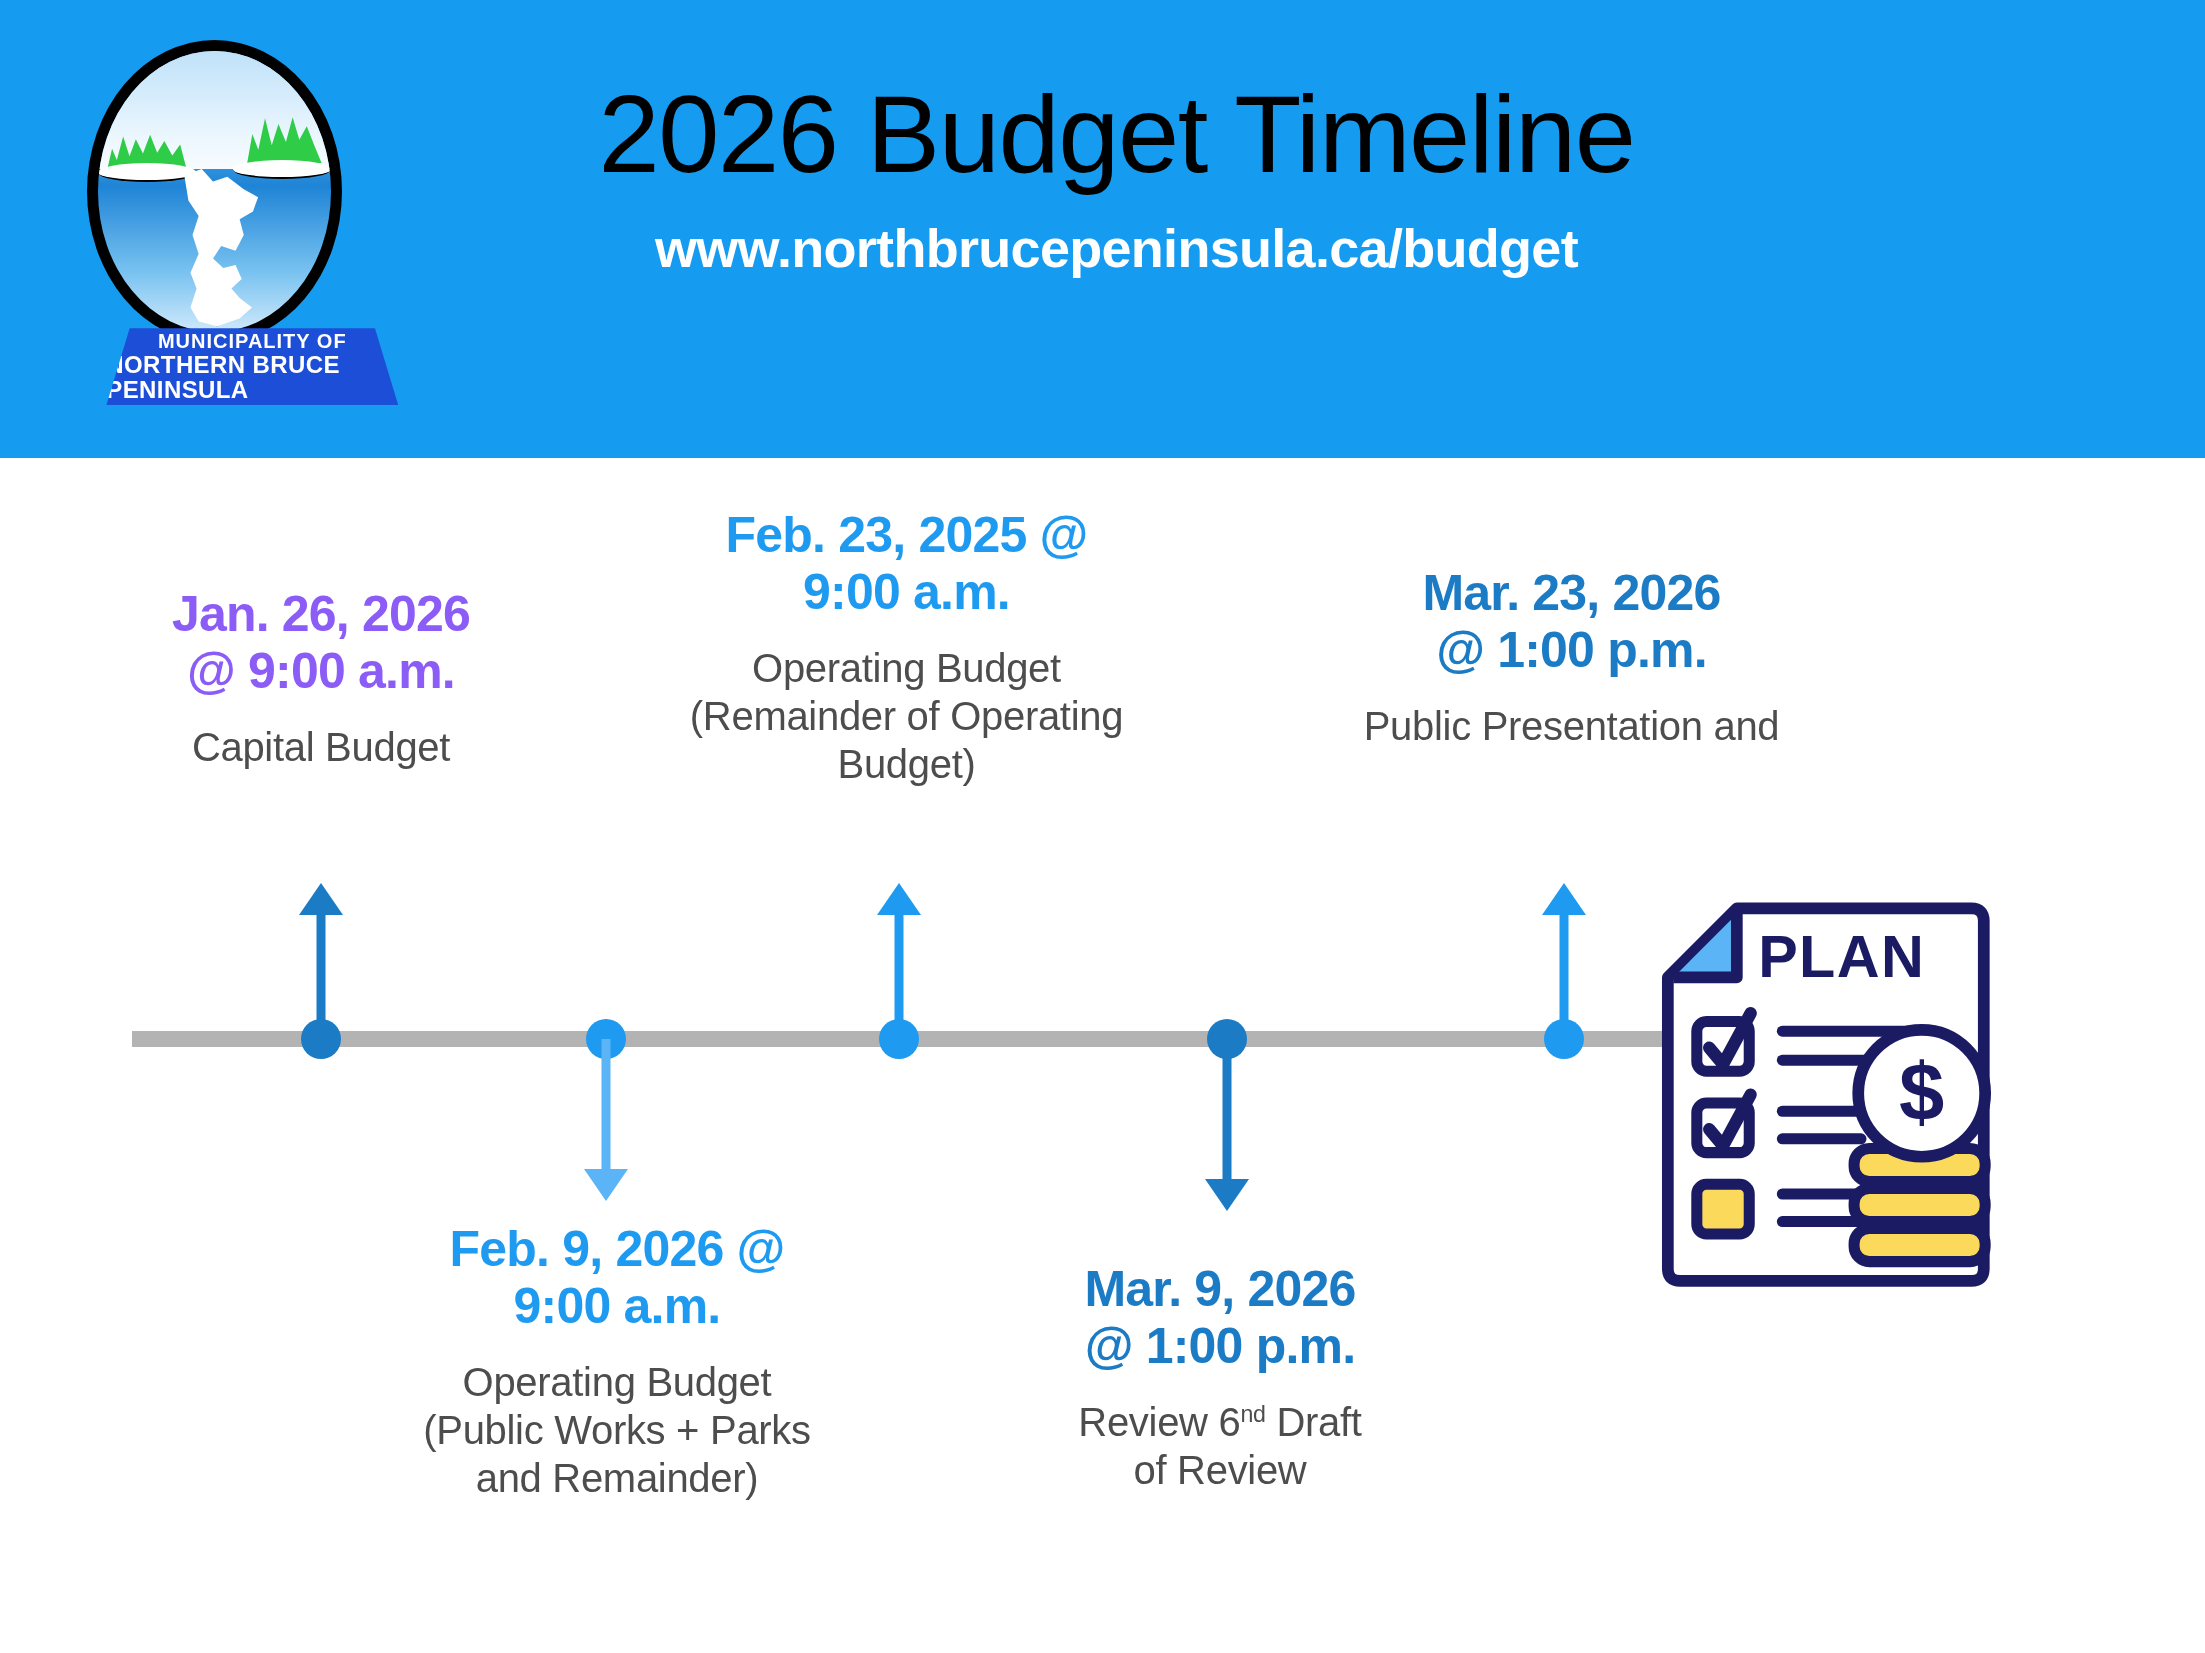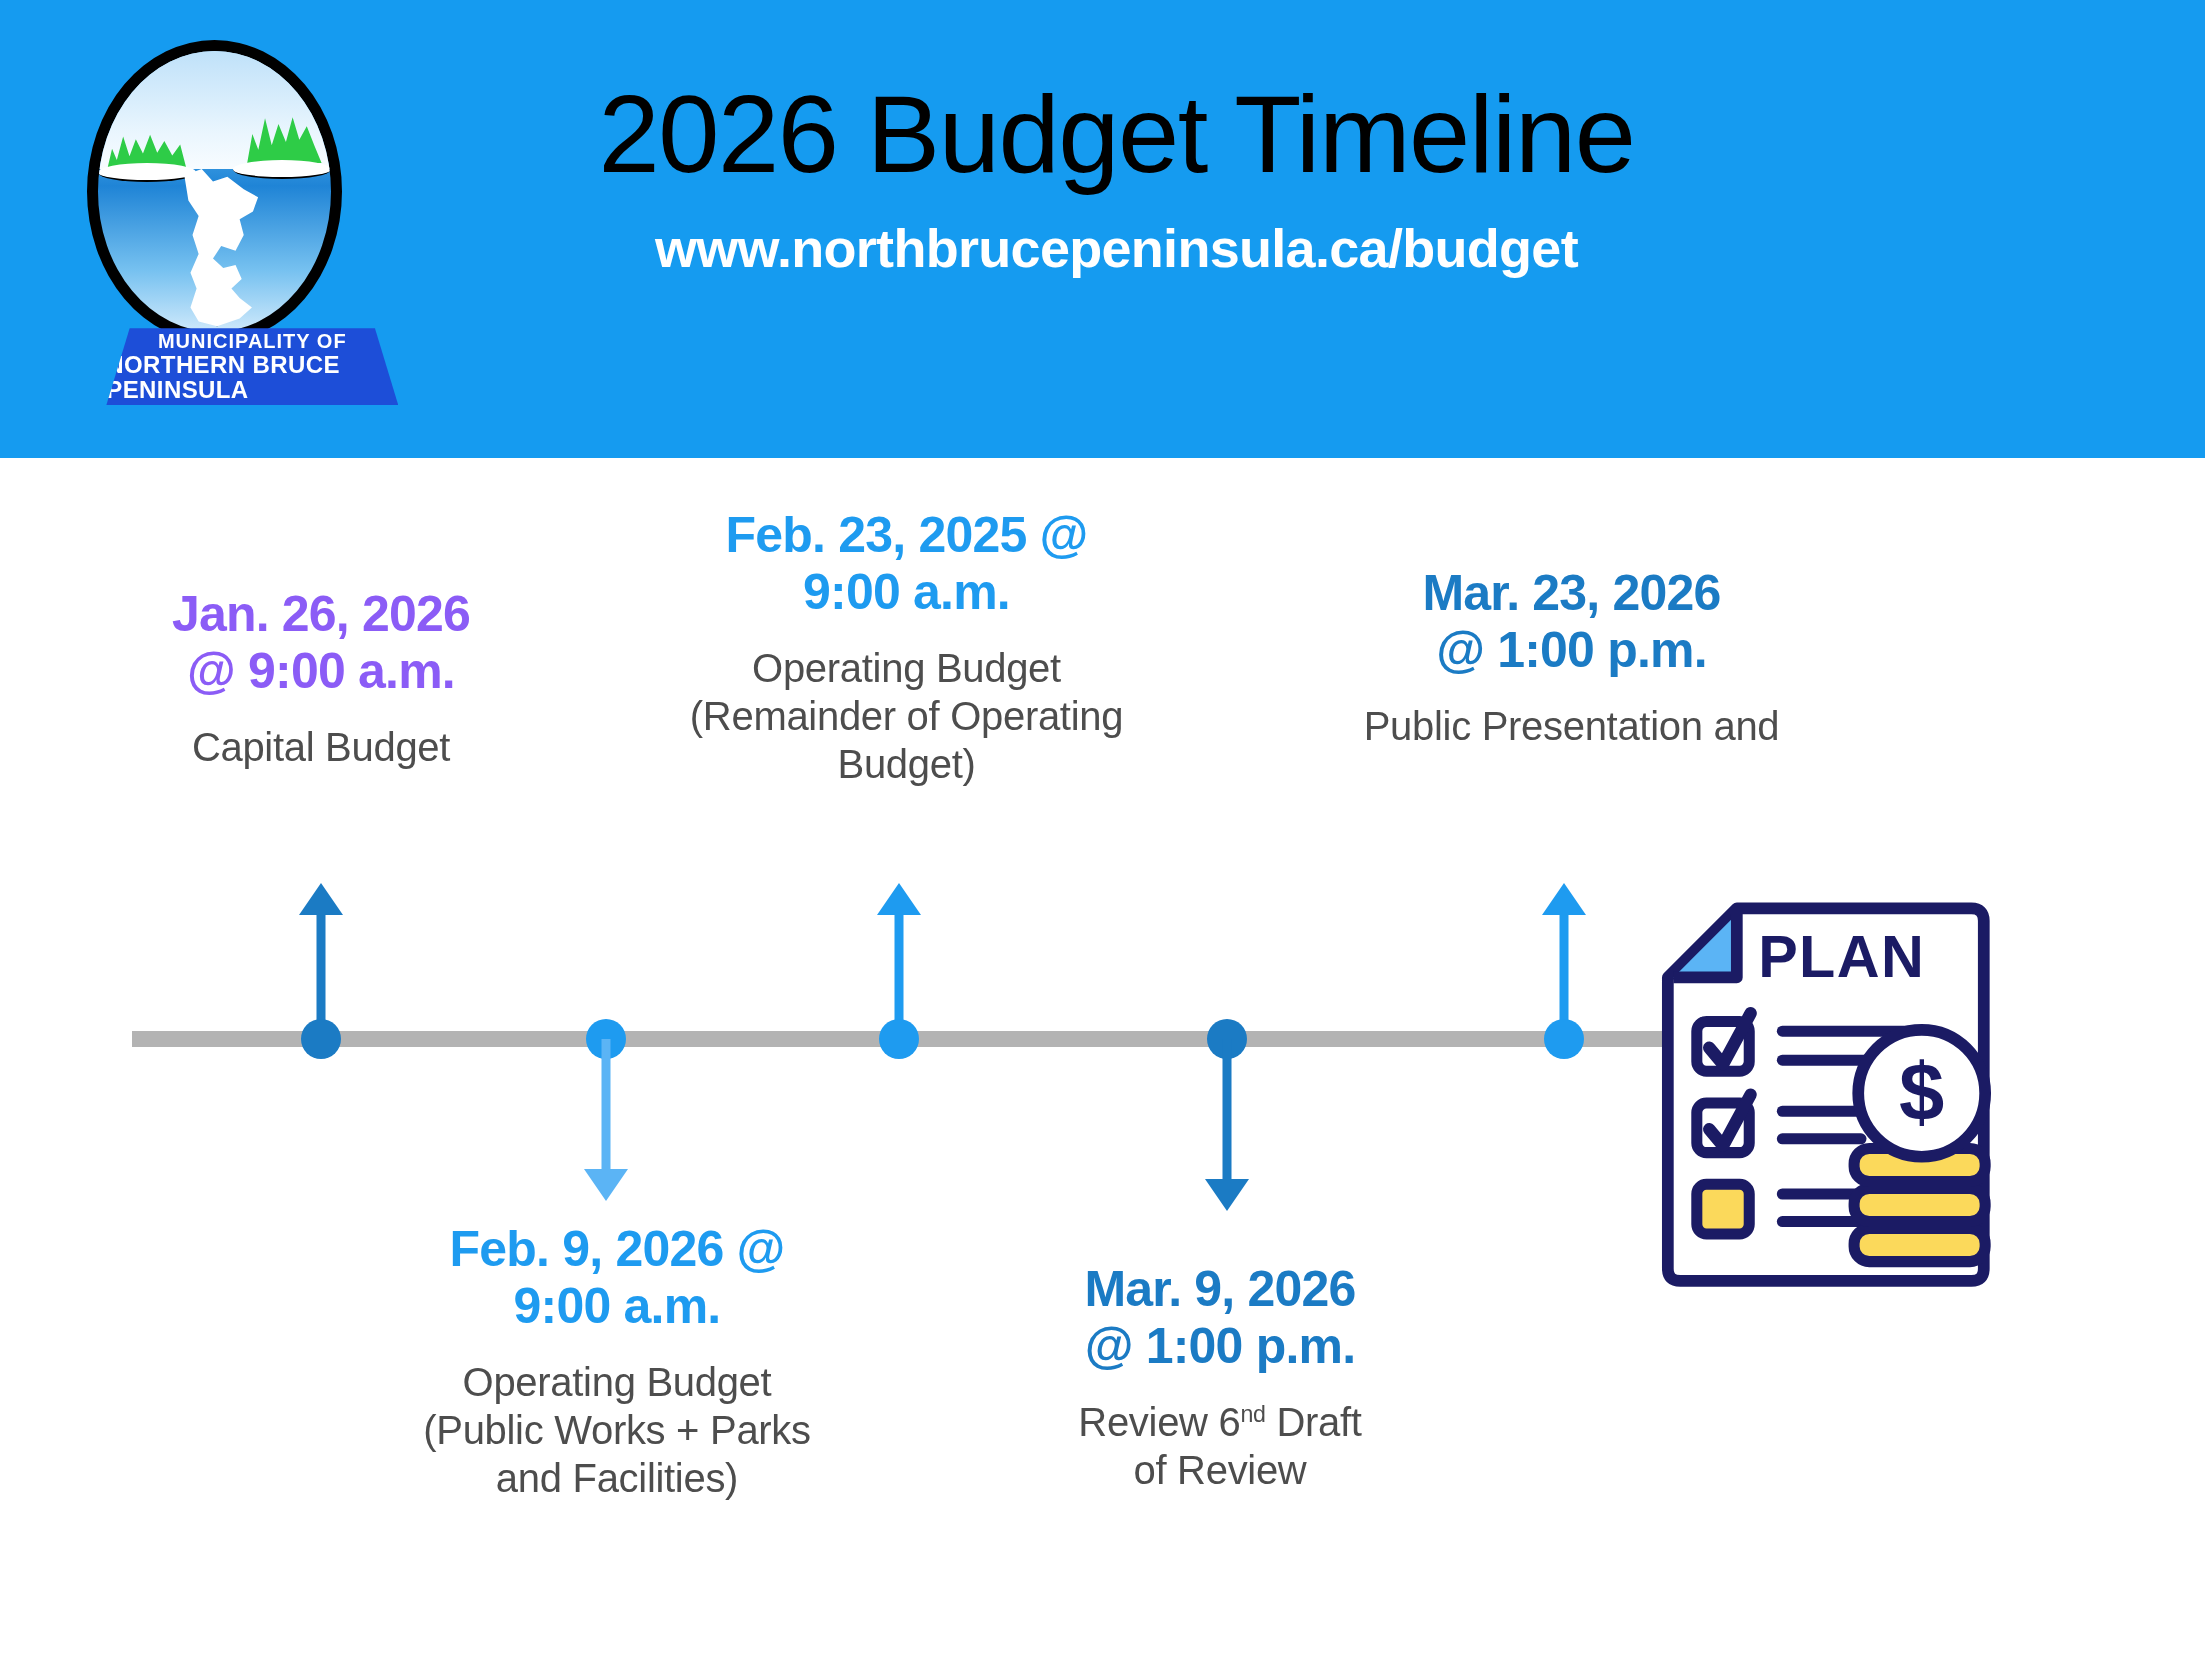--- a/index.html
+++ b/index.html
@@ -258,21 +258,21 @@
     <div class="arrowhead arrow-down" style="left:606px; top:1169px; border-top-color:#5BB4F5;"></div>
   </div>
   <div class="label-block" style="left:345px; top:1221px; width:544px;">
     <div class="label-date" style="color:#1E9BF0;">
       <span>Feb. 9, 2026 @</span><br>
       <span>9:00 a.m.</span>
     </div>
     <div class="label-desc">
       <span>Operating Budget</span><br>
       <span>(Public Works + Parks</span><br>
-      <span>and Facilities)</span>
+      <span>and Remainder)</span>
     </div>
   </div>
 
   <div class="node">
     <div class="arrowhead arrow-up" style="left:899px; top:883px; border-bottom-color:#1E9BF0;"></div>
     <div class="stem" style="left:899px; top:914px; height:125px; background:#1E9BF0;"></div>
     <div class="dot" style="left:899px; top:1039px; background:#1E9BF0;"></div>
   </div>
   <div class="label-block" style="left:624px; top:507px; width:565px;">
     <div class="label-date" style="color:#1E9BF0;">

